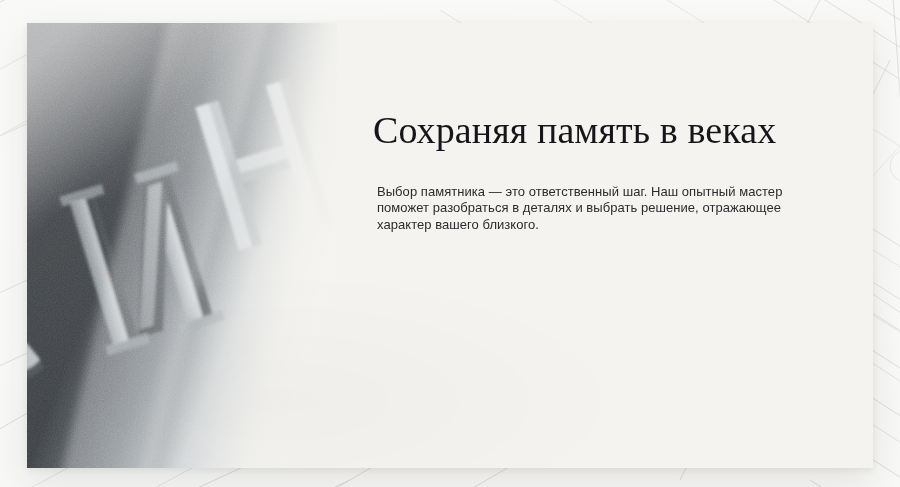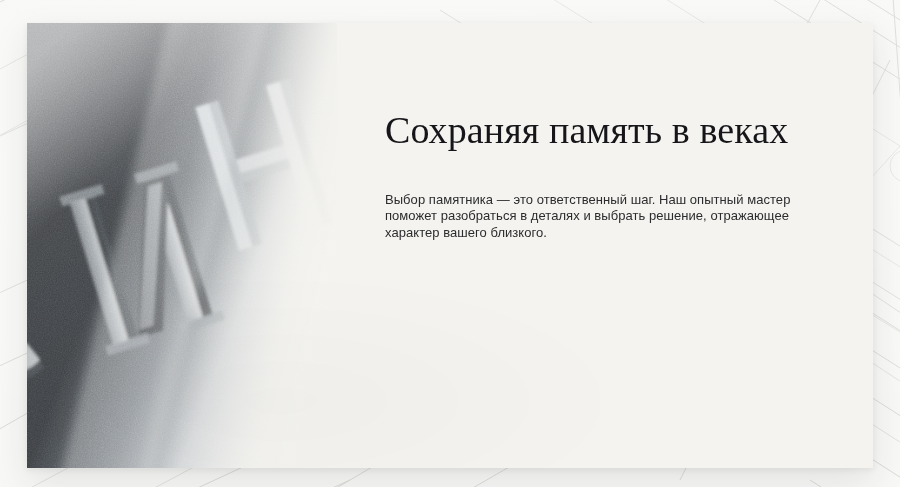--- a/index.html
+++ b/index.html
@@ -106,30 +106,30 @@
     justify-content: flex-start;
     z-index: 2;
   }
   .headline {
     font-family: "Liberation Serif", "DejaVu Serif", serif;
     font-size: 38px;
     line-height: 1.12;
     font-weight: 400;
     color: #16161a;
     letter-spacing: 0.1px;
-    margin: 86px 0 0 12px;
+    margin: 86px 0 0 0;
     white-space: nowrap;
   }
   .body-copy { margin-top: 28px; max-width: 470px; }
   .para {
     font-family: "Liberation Sans", sans-serif;
     font-size: 13px;
     line-height: 16.5px;
     color: #2c2c2e;
-    margin: 12px;
+    margin: 4px;
     letter-spacing: 0.05px;
   }
   .para + .para { margin-top: 17px; }
 </style>
 </head>
 <body>
 
 <div class="page">
 
   <div class="blueprint">

